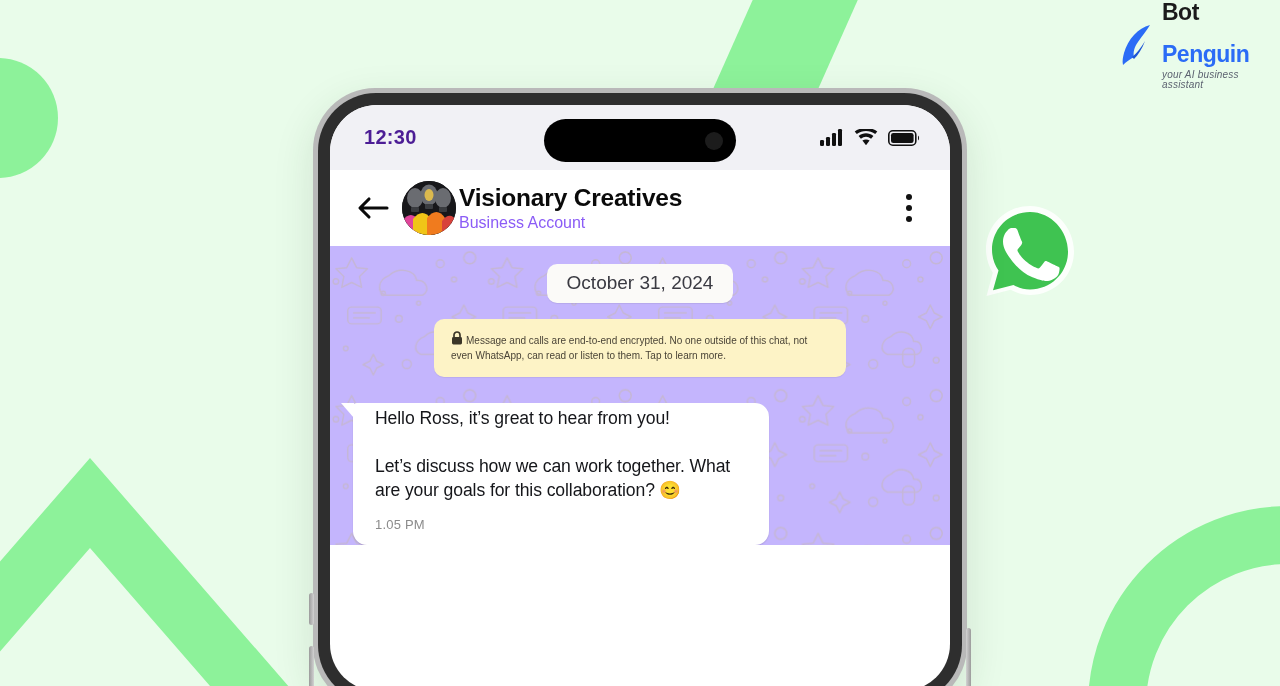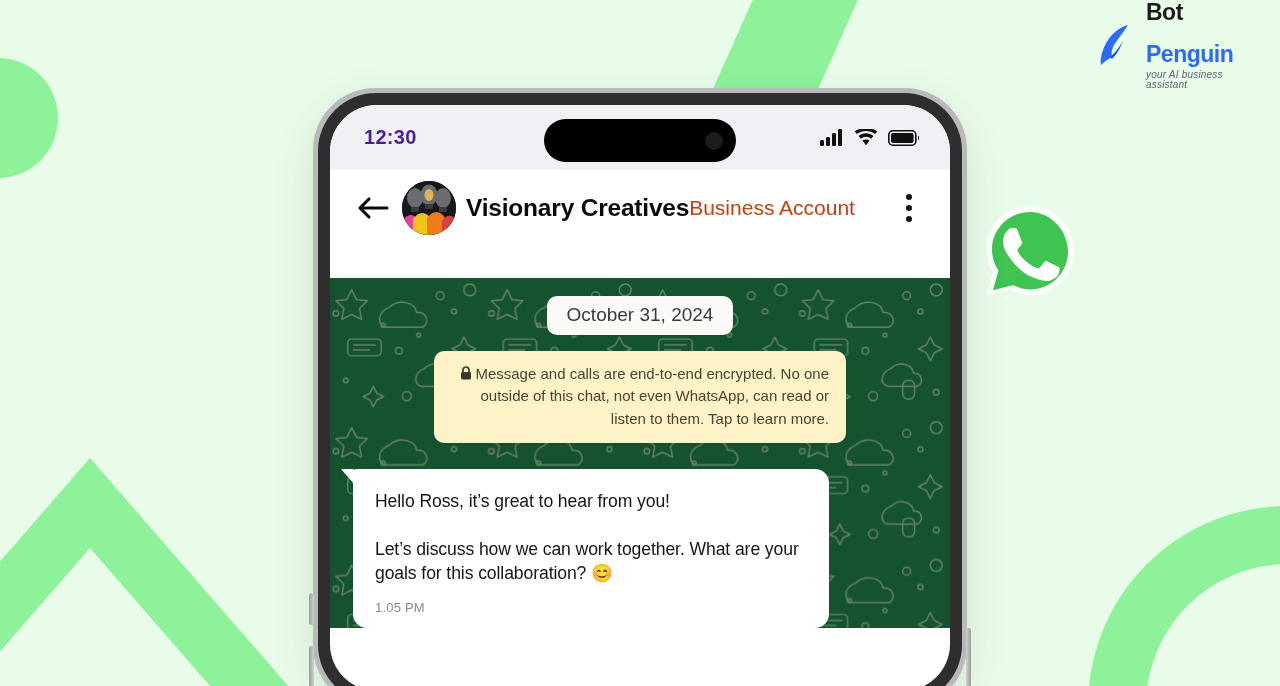--- a/index.html
+++ b/index.html
@@ -59,27 +59,27 @@
     top: 506px;
     width: 400px;
     height: 400px;
     border-radius: 50%;
     border: 58px solid #8df29a;
   }
 
   
   .logo {
     position: absolute;
-    right: 32px;
+    right: 10px;
     top: 12px;
     width: 150px;
     height: 66px;
     display: flex;
     align-items: center;
-    gap: 14px;
+    gap: 8px;
   }
   .logo-mark { width: 34px; height: 44px; flex: 0 0 34px; }
   .logo-text { display: flex; flex-direction: column; line-height: 1; }
   .logo-bot {
     font-size: 23px; font-weight: bold; color: #1b1b1b;
     letter-spacing: -0.5px;
   }
   .logo-penguin {
     font-size: 23px; font-weight: bold; color: #2b6cf6;
     letter-spacing: -0.5px; margin-top: 19px;
@@ -191,56 +191,55 @@
   .avatar {
     width: 54px; height: 54px;
     border-radius: 50%;
     margin-left: 8px;
     flex: 0 0 54px;
     overflow: hidden;
     background: #1b1b1b;
     position: relative;
   }
   .hdr-text {
-    margin-left: 10px;
-    display: flex; flex-direction: row;
+    margin-left: 3px;
+    display: flex; flex-direction: column;
     justify-content: flex-start;
     min-width: 0;
   }
   .hdr-title {
     font-size: 24.5px; font-weight: bold; color: #0a0a0a;
     letter-spacing: -0.2px; line-height: 1.15;
     white-space: nowrap;
   }
   .hdr-sub {
-    font-size: 21px; color: #c2410c;
+    font-size: 16px; color: #8b5cf6;
     margin-top: 2px; line-height: 1.15;
     white-space: nowrap;
   }
   .menu-btn {
     margin-left: auto;
     width: 34px; height: 42px;
     display: flex; flex-direction: column;
     align-items: center; justify-content: center;
     gap: 5px;
     cursor: pointer;
     flex: 0 0 34px;
   }
   .menu-dot {
     width: 6px; height: 6px; border-radius: 50%; background: #111;
   }
 
   
   .chat-body {
     position: relative;
     flex: 1;
-    background: #14532d;
+    background: #c4b5fd;
     overflow: hidden;
     padding: 18px 0 0;
-    margin-top: 32px;
   }
   .doodles {
     position: absolute;
     inset: 0;
     opacity: 0.45;
     pointer-events: none;
   }
 
   .date-row {
     position: relative;
@@ -262,44 +261,44 @@
     display: flex;
     justify-content: center;
     margin-top: 16px;
     z-index: 2;
   }
   .enc-note {
     background: #fdf3c6;
     border-radius: 10px;
     padding: 12px 17px 13px;
     width: 412px;
-    text-align: right;
-    font-size: 15px;
+    text-align: left;
+    font-size: 10px;
     line-height: 1.49;
     color: #4a4437;
     box-shadow: 0 1px 1px rgba(0,0,0,0.06);
   }
   .lock-glyph {
     display: inline-block;
     vertical-align: -1px;
     margin-right: 3px;
   }
 
   .msg-row {
     position: relative;
     margin-top: 26px;
     padding-left: 23px;
     z-index: 2;
   }
   .bubble {
     position: relative;
-    width: 476px;
+    width: 416px;
     background: #ffffff;
     border-radius: 4px 14px 14px 14px;
-    padding: 21px 22px 13px;
+    padding: 4px 22px 13px;
     box-shadow: 0 1px 1.5px rgba(0,0,0,0.13);
   }
   .bubble::before {
     content: "";
     position: absolute;
     left: -12px;
     top: 0;
     width: 0; height: 0;
     border-top: 0 solid transparent;
     border-right: 13px solid #ffffff;

